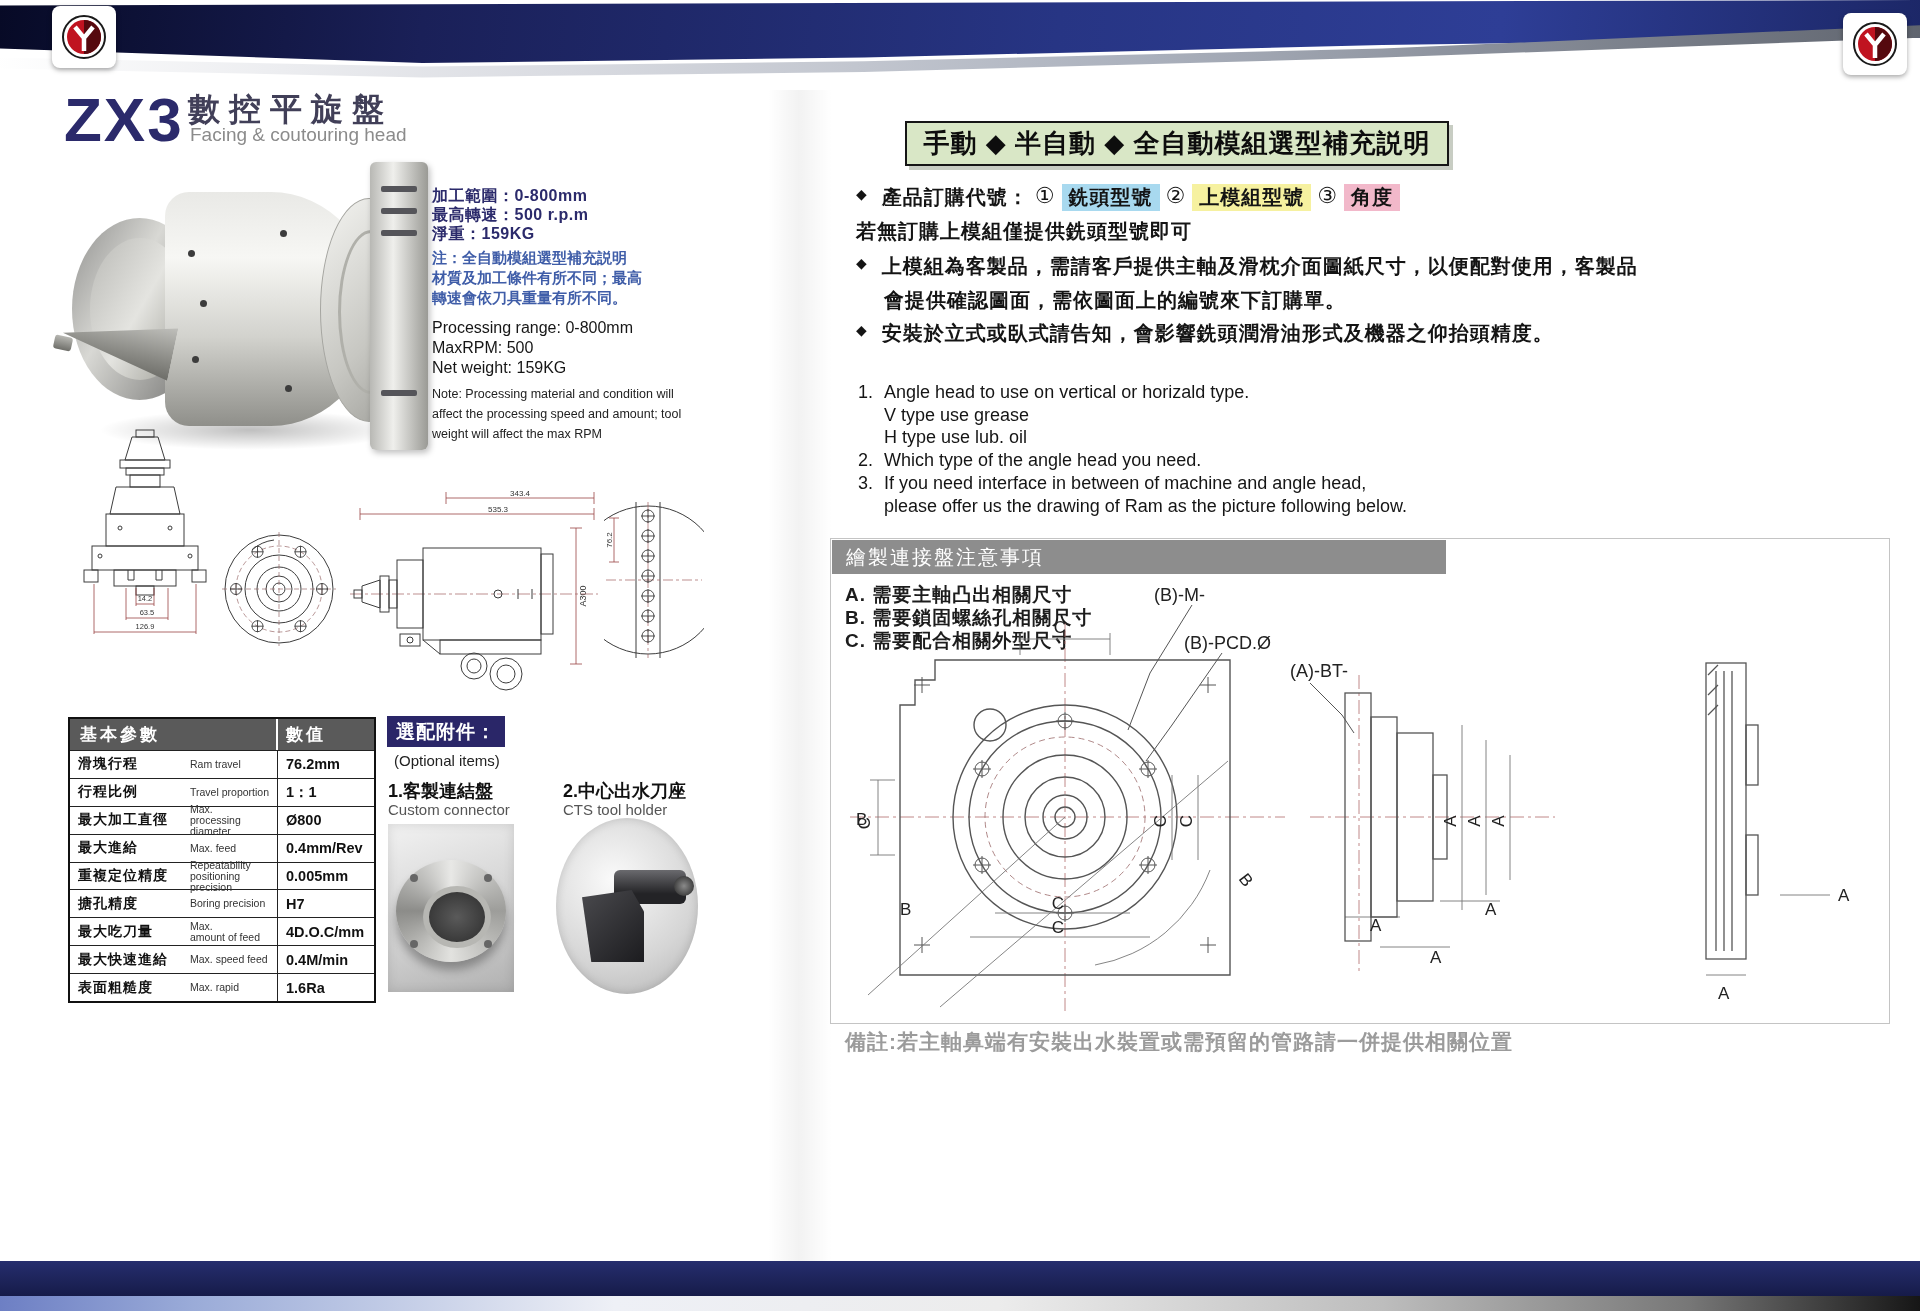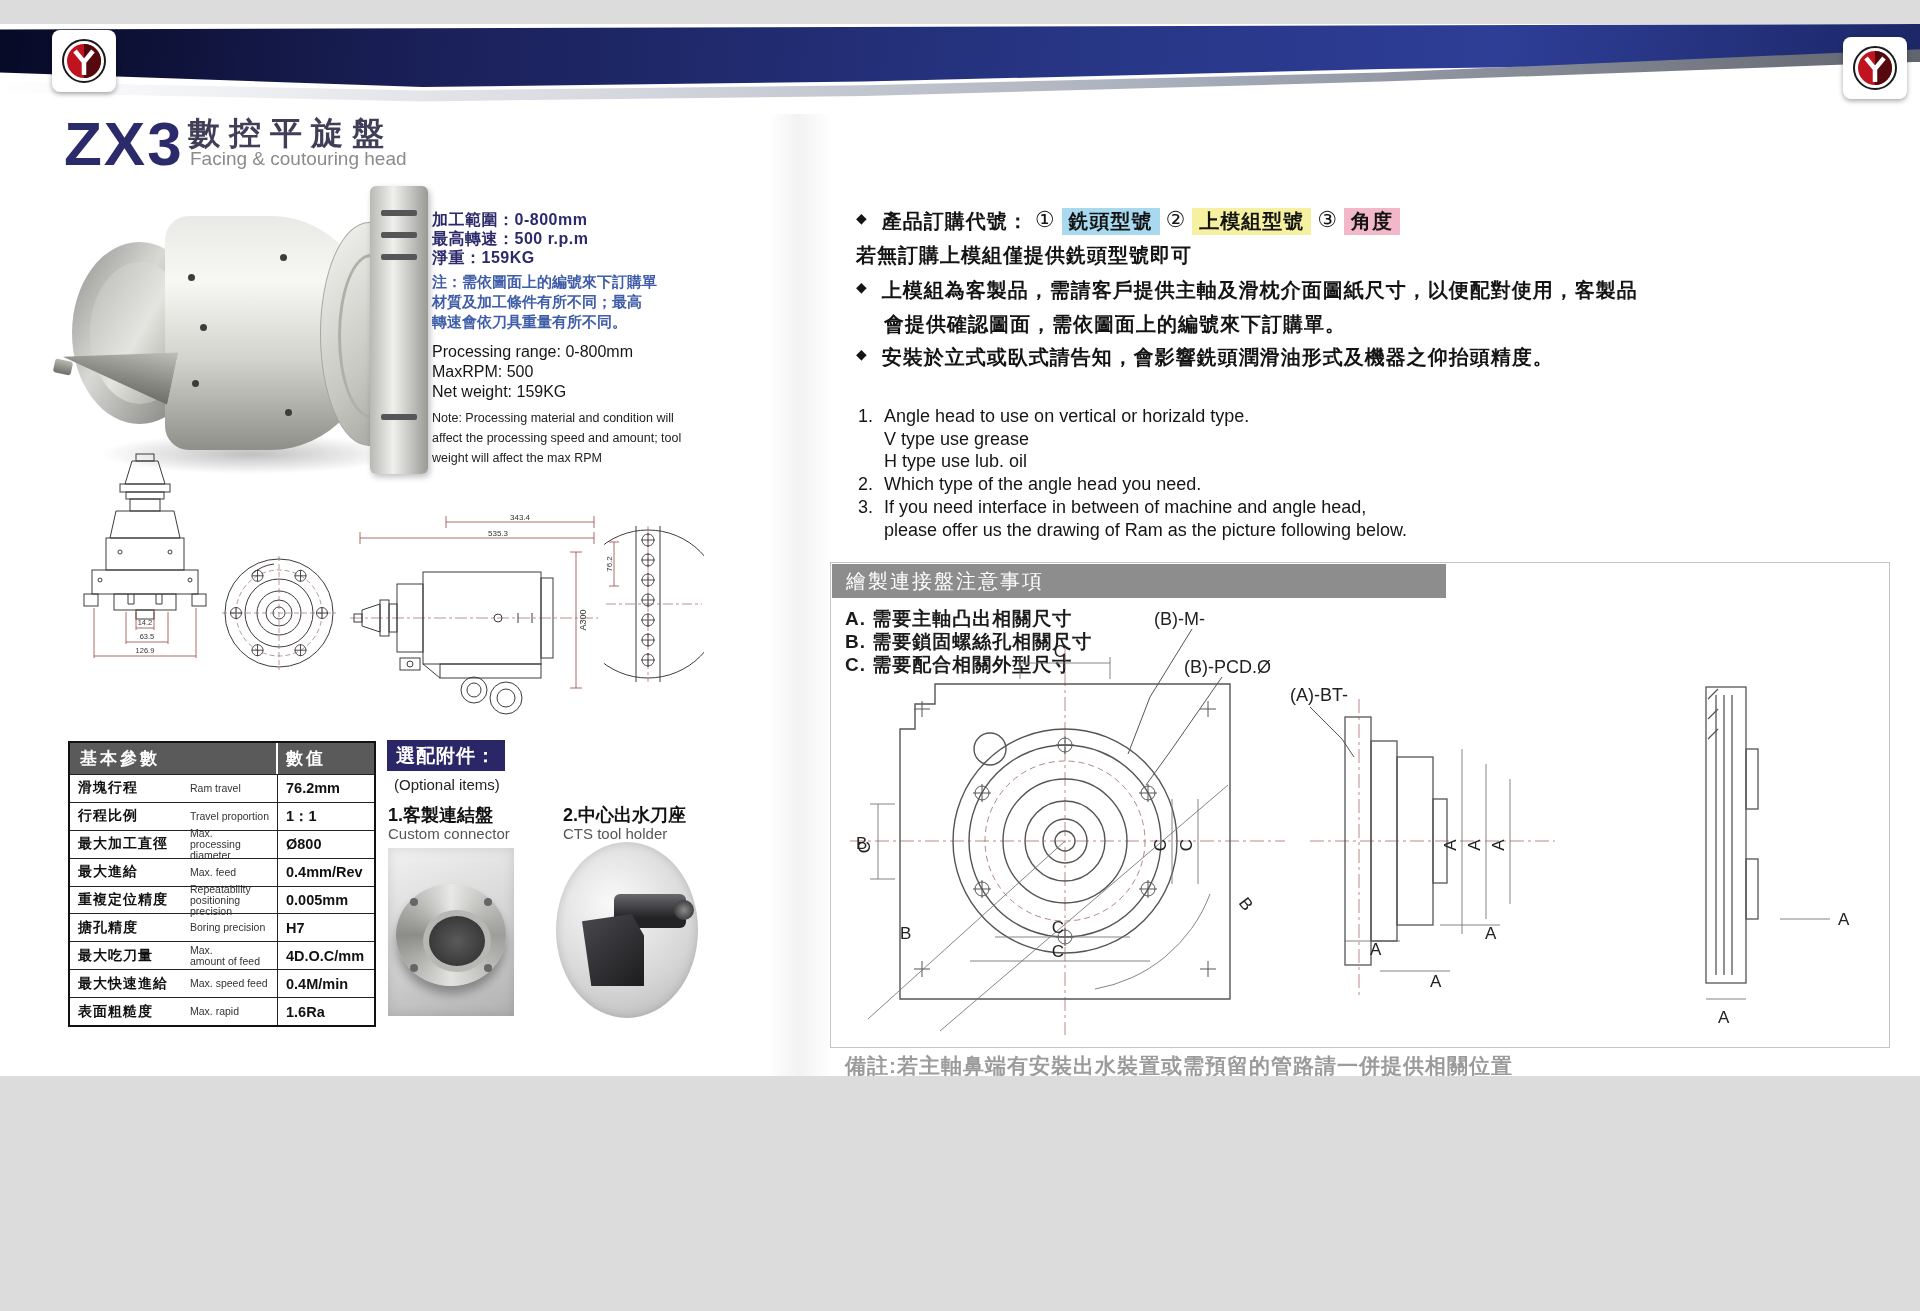--- a/index.html
+++ b/index.html
@@ -1,17 +1,17 @@
 <!DOCTYPE html>
 <html><head>
 <meta charset="utf-8">
 <style>
   html,body{margin:0;padding:0;background:#dcdcdc;}
-  .page{position:relative;width:1920px;height:1052px;background:#ffffff;overflow:hidden;
-        font-family:"Liberation Sans","DejaVu Sans",sans-serif;color:#111;margin-top:24px;}
+  .page{position:relative;width:1920px;height:1311px;background:#ffffff;overflow:hidden;
+        font-family:"Liberation Sans","DejaVu Sans",sans-serif;color:#111;}
 
   
   .top-banner{position:absolute;left:0;top:0;width:1920px;height:90px;overflow:hidden;}
   .bn-navy{position:absolute;left:0;top:0;width:1920px;height:90px;
     background:linear-gradient(95deg,#070a26 0%,#1a2058 22%,#273584 55%,#2e3e96 78%,#1c2767 100%);
     clip-path:polygon(0 6%,100% 0,100% 42%,72% 50%,45% 64%,22% 70%,0 54%);}
   .bn-silver{position:absolute;left:0;top:0;width:1920px;height:90px;
     background:linear-gradient(95deg,#ffffff 0%,#d9dbe1 30%,#aab0bc 60%,#5f646e 100%);
     clip-path:polygon(0 64%,22% 74%,45% 68%,72% 54%,100% 28%,100% 42%,72% 64%,45% 80%,22% 86%,0 76%);}
   .logo-box{position:absolute;width:64px;height:62px;background:#fff;border-radius:8px;
@@ -183,21 +183,21 @@
     <div class="ph-bolt" style="left:210px;top:70px"></div>
     <div class="ph-bolt" style="left:215px;top:225px"></div>
   </div>
 
   <div class="spec-zh">
     <div>加工範圍：0-800mm</div>
     <div>最高轉速：500 r.p.m</div>
     <div>淨重：159KG</div>
   </div>
   <div class="spec-note-zh">
-    <div>注：需依圖面上的編號來下訂購單</div>
+    <div>注：全自動模組選型補充説明</div>
     <div>材質及加工條件有所不同；最高</div>
     <div>轉速會依刀具重量有所不同。</div>
   </div>
   <div class="spec-en">
     <div>Processing range: 0-800mm</div>
     <div>MaxRPM: 500</div>
     <div>Net weight: 159KG</div>
   </div>
   <div class="spec-note-en">
     <div>Note: Processing material and condition will</div>
@@ -421,20 +421,21 @@
       <div class="ring-bolt" style="left:14px;top:80px"></div>
       <div class="ring-bolt" style="left:88px;top:80px"></div>
     </div>
   </div>
   <div class="opt-photo2">
     <div class="cts-cyl"></div>
     <div class="cts-body"></div>
     <div class="cts-tip"></div>
   </div>
 
+  <div class="banner-green">手動 ◆ 半自動 ◆ 全自動模組選型補充説明</div>
 
   <div class="bul" style="left:856px;top:184px">
     <span class="bul-marker">◆</span>
     <span>產品訂購代號：</span>
     <span class="circ-num">①</span>
     <span class="hl hl-blue">銑頭型號</span>
     <span class="circ-num">②</span>
     <span class="hl hl-yellow">上模組型號</span>
     <span class="circ-num">③</span>
     <span class="hl hl-pink">角度</span>

